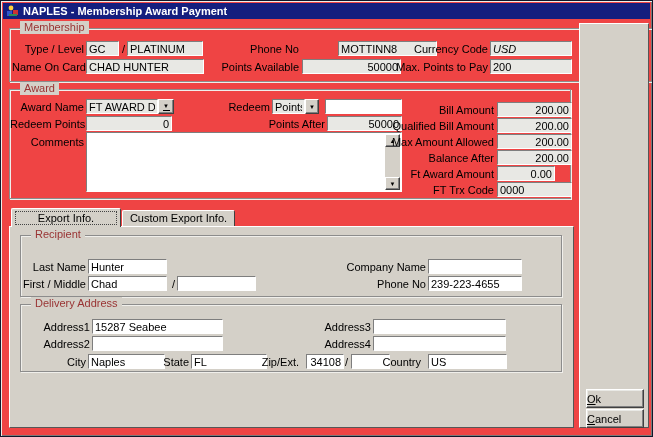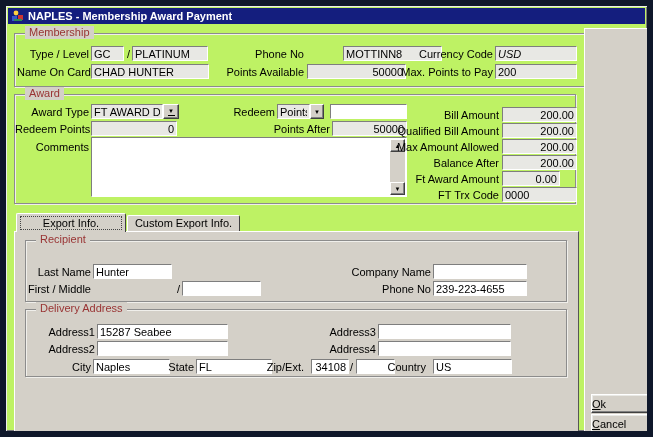--- a/index.html
+++ b/index.html
@@ -1,19 +1,19 @@
 <!DOCTYPE html>
 <html><head>
 <meta charset="utf-8">
 <style>
   html,body{margin:0;padding:0;background:#808080;}
   *{box-sizing:border-box;}
-  .stage{position:relative;width:653px;height:437px;background:#bef264;
+  .stage{position:relative;width:653px;height:437px;background:#ef4444;
          font-family:"Liberation Sans",sans-serif;font-size:11px;color:#000;
-         border:6px solid #0f172a;box-shadow:inset 1px 1px 0 #eeeeea, inset -1px -1px 0 #7a7a7a;
+         border:1px solid #0f172a;box-shadow:inset 1px 1px 0 #eeeeea, inset -1px -1px 0 #7a7a7a;
          overflow:hidden;}
   .titlebar{position:absolute;left:2px;top:2px;right:2px;height:16px;background:#141e7e;
             display:flex;align-items:center;padding-left:3px;}
   .titlebar .title{color:#fff;font-weight:bold;font-size:11px;margin-left:4px;white-space:nowrap;}
   .appicon{width:13px;height:13px;display:inline-block;}
   .group{position:absolute;border:1px solid #8c8c8c;
          box-shadow:1px 1px 0 #f0efeb, inset 1px 1px 0 #f0efeb;}
   .gtitle{position:absolute;top:-8px;left:10px;background:#d4d0c8;padding:0 4px;
           color:#993333;line-height:13px;white-space:nowrap;}
   .lbl{position:absolute;text-align:right;white-space:nowrap;line-height:12px;}
@@ -85,21 +85,21 @@
     <input class="fld" style="left: 76px; top: 30px; width: 118px;" value="CHAD HUNTER">
     <span class="lbl" style="left:189px;top:32px;width:100px">Points Available</span>
     <input class="fld num" style="left: 292px; top: 30px; width: 99px;" value="50000">
     <span class="lbl" style="left:360px;top:32px;width:118px">Max. Points to Pay</span>
     <input class="fld" style="left: 480px; top: 30px; width: 82px;" value="200">
   </div>
 
   <div class="group" style="left:8px;top:88px;width:562px;height:110px">
     <span class="gtitle">Award</span>
 
-    <span class="lbl" style="left:2px;top:11px;width:72px">Award Type</span>
+    <span class="lbl" style="left:2px;top:11px;width:72px">Award Name</span>
     <span class="combo" style="left:76px;top:9px">
       <input class="fld" style="width: 72px;" value="FT AWARD DYNA">
       <button class="ddbtn">
           <span>▼</span>
           <span class="bar"></span>
         </button>
     </span>
     <span class="lbl" style="left:200px;top:11px;width:60px">Redeem</span>
     <span class="combo" style="left:262px;top:9px">
       <input class="fld" style="width: 33px;" value="Points">
@@ -146,20 +146,21 @@
   </div>
 
   <div class="bigpanel" style="z-index:2">
 
     <div class="group" style="left:10px;top:8px;width:542px;height:62px">
       <span class="gtitle">Recipient</span>
 
       <span class="lbl" style="left:3px;top:25px;width:62px">Last Name</span>
       <input class="fld white" style="left: 67px; top: 23px; width: 79px;" value="Hunter">
       <span class="lbl" style="left:0px;top:42px;width:65px">First / Middle</span>
+      <input class="fld white" style="left: 67px; top: 40px; width: 79px;" value="Chad">
       <span class="slash" style="left:151px;top:42px">/</span>
       <input class="fld white" style="left: 156px; top: 40px; width: 79px;" value="">
 
       <span class="lbl" style="left:303px;top:25px;width:102px">Company Name</span>
       <input class="fld white" style="left: 407px; top: 23px; width: 94px;" value="">
       <span class="lbl" style="left:303px;top:42px;width:102px">Phone No</span>
       <input class="fld white" style="left: 407px; top: 40px; width: 94px;" value="239-223-4655">
     </div>
 
     <div class="group" style="left:10px;top:77px;width:542px;height:68px">

